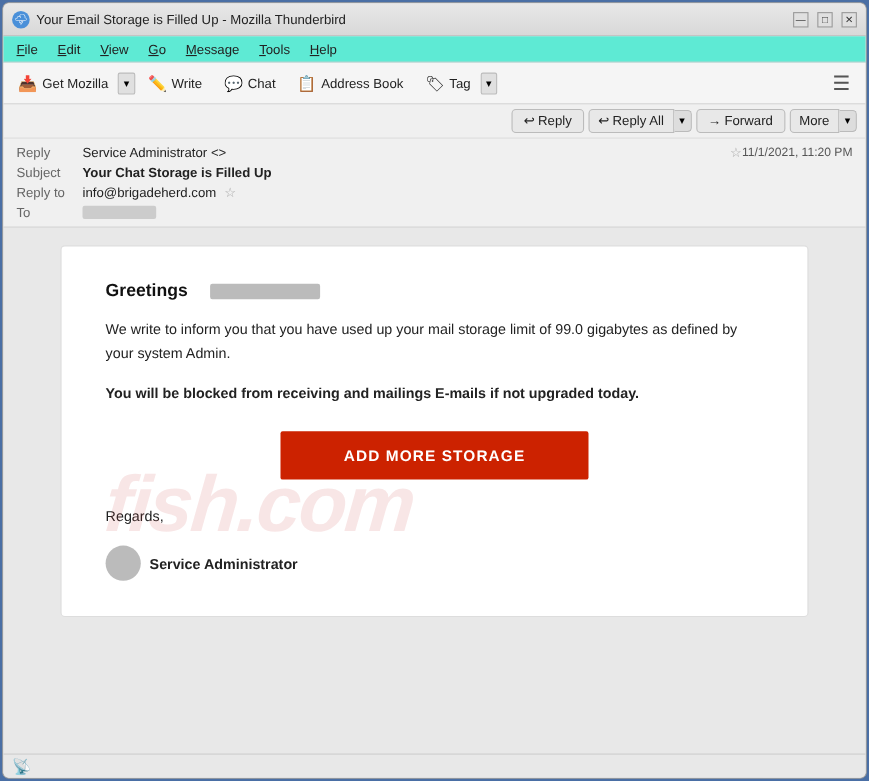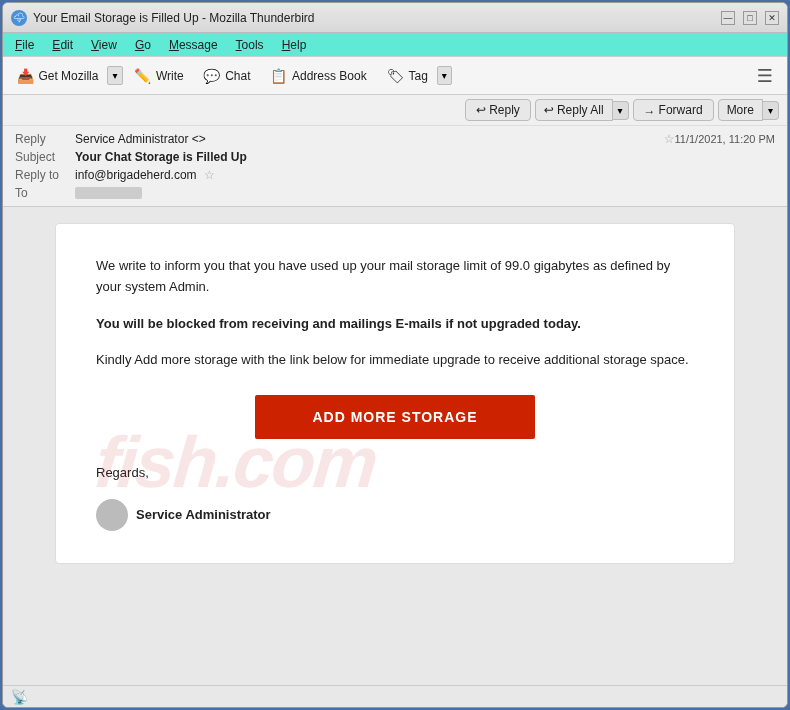--- a/index.html
+++ b/index.html
@@ -465,28 +465,30 @@
         <span class="blurred-text blurred-small">&nbsp;&nbsp;&nbsp;&nbsp;&nbsp;&nbsp;&nbsp;&nbsp;&nbsp;&nbsp;&nbsp;&nbsp;&nbsp;&nbsp;&nbsp;&nbsp;&nbsp;&nbsp;&nbsp;&nbsp;</span>
       </div>
     </div>
   </div>
 
   <div class="email-content-area">
     <div class="email-body">
 
       <div class="watermark">fish.com</div>
 
+      <h2>
+        <span>Greetings</span>&nbsp;<span class="greeting-blur"></span>
+      </h2>
 
       <p>We write to inform you that you have used up your mail storage limit of 99.0 gigabytes as defined by your system Admin.</p>
 
       <p>
         <span class="bold-warning">You will be blocked from receiving and mailings E-mails if not upgraded today.</span>
       </p>
 
-      <p>Kindly Add more storage with the link below for immediate upgrade to receive additional storage space.</p>
 
       <button class="cta-button">ADD MORE STORAGE</button>
 
       <div class="regards">
         <p>Regards,</p>
         <div class="service-admin-row">
           <div class="avatar-blur"></div>
           <span class="admin-name">Service Administrator</span>
         </div>
       </div>

